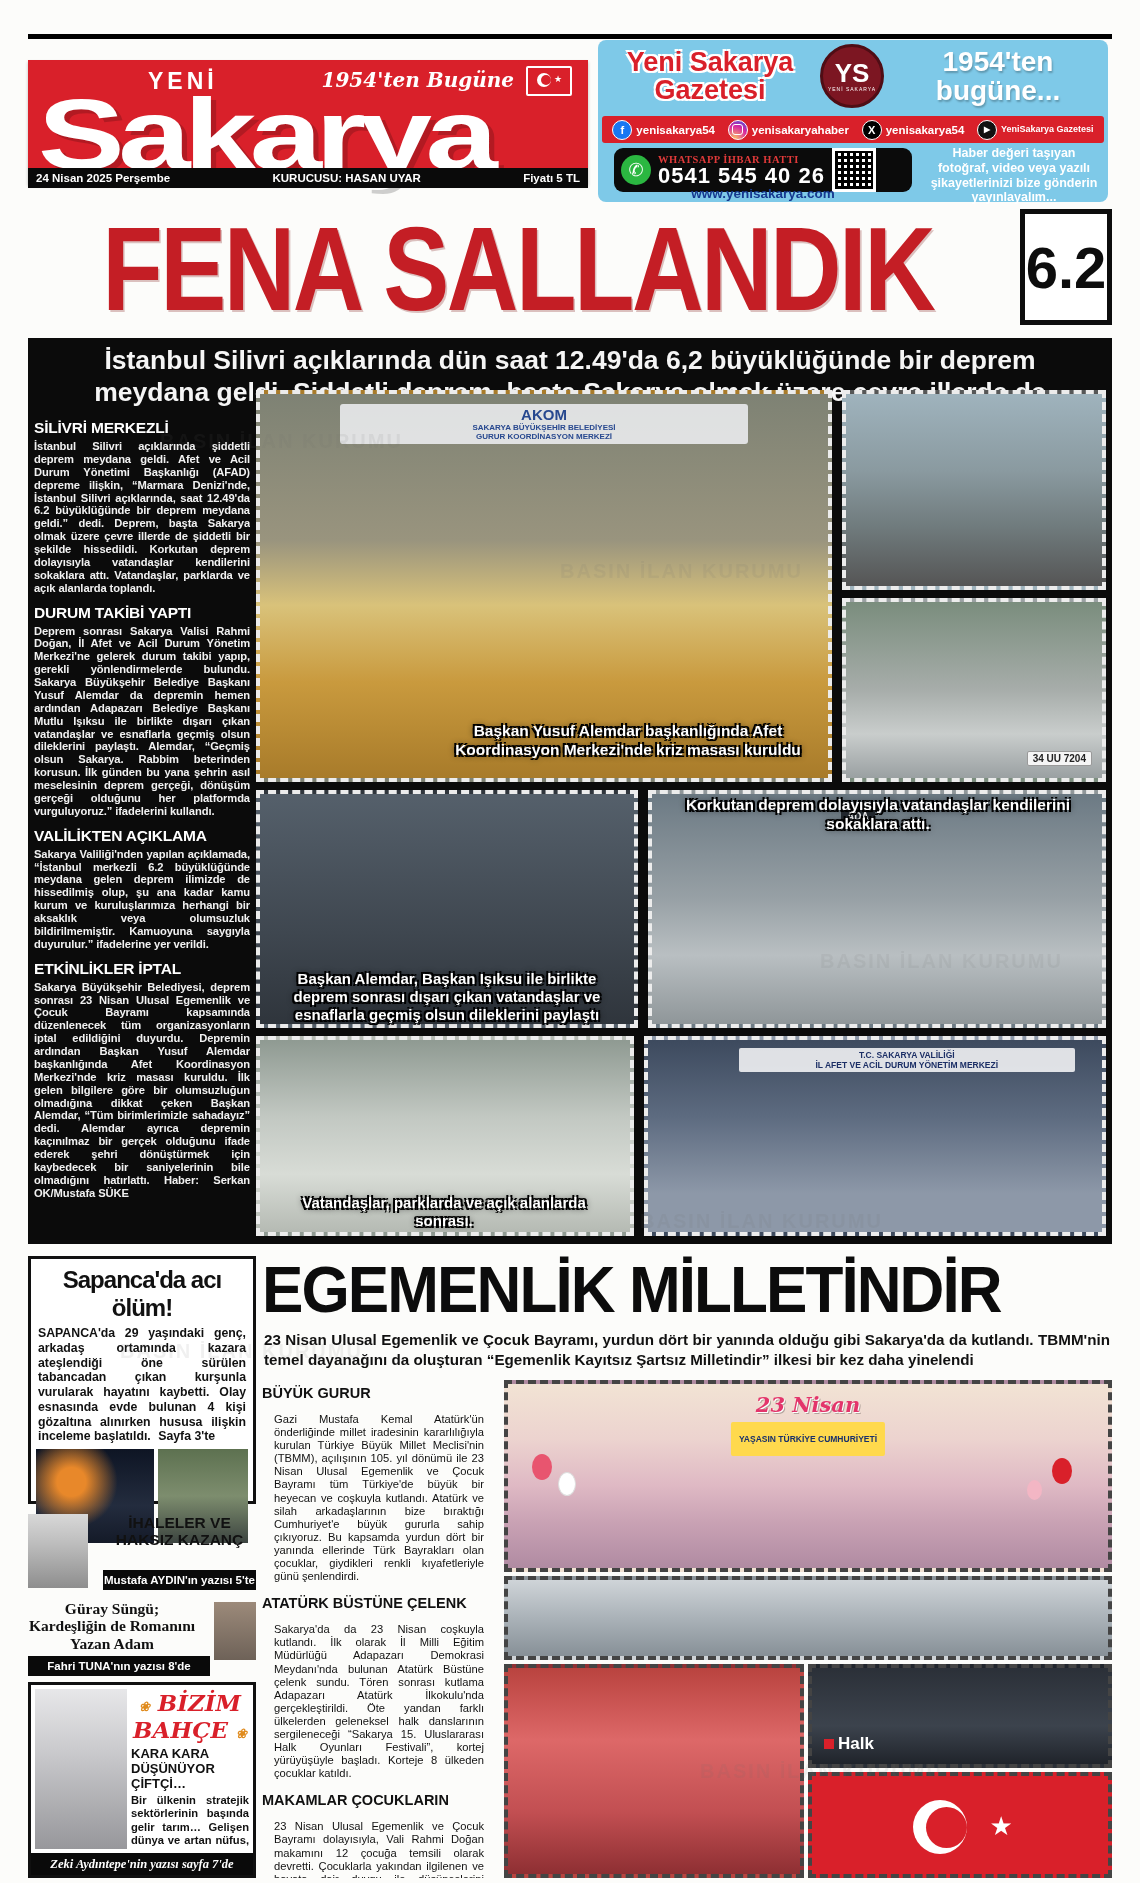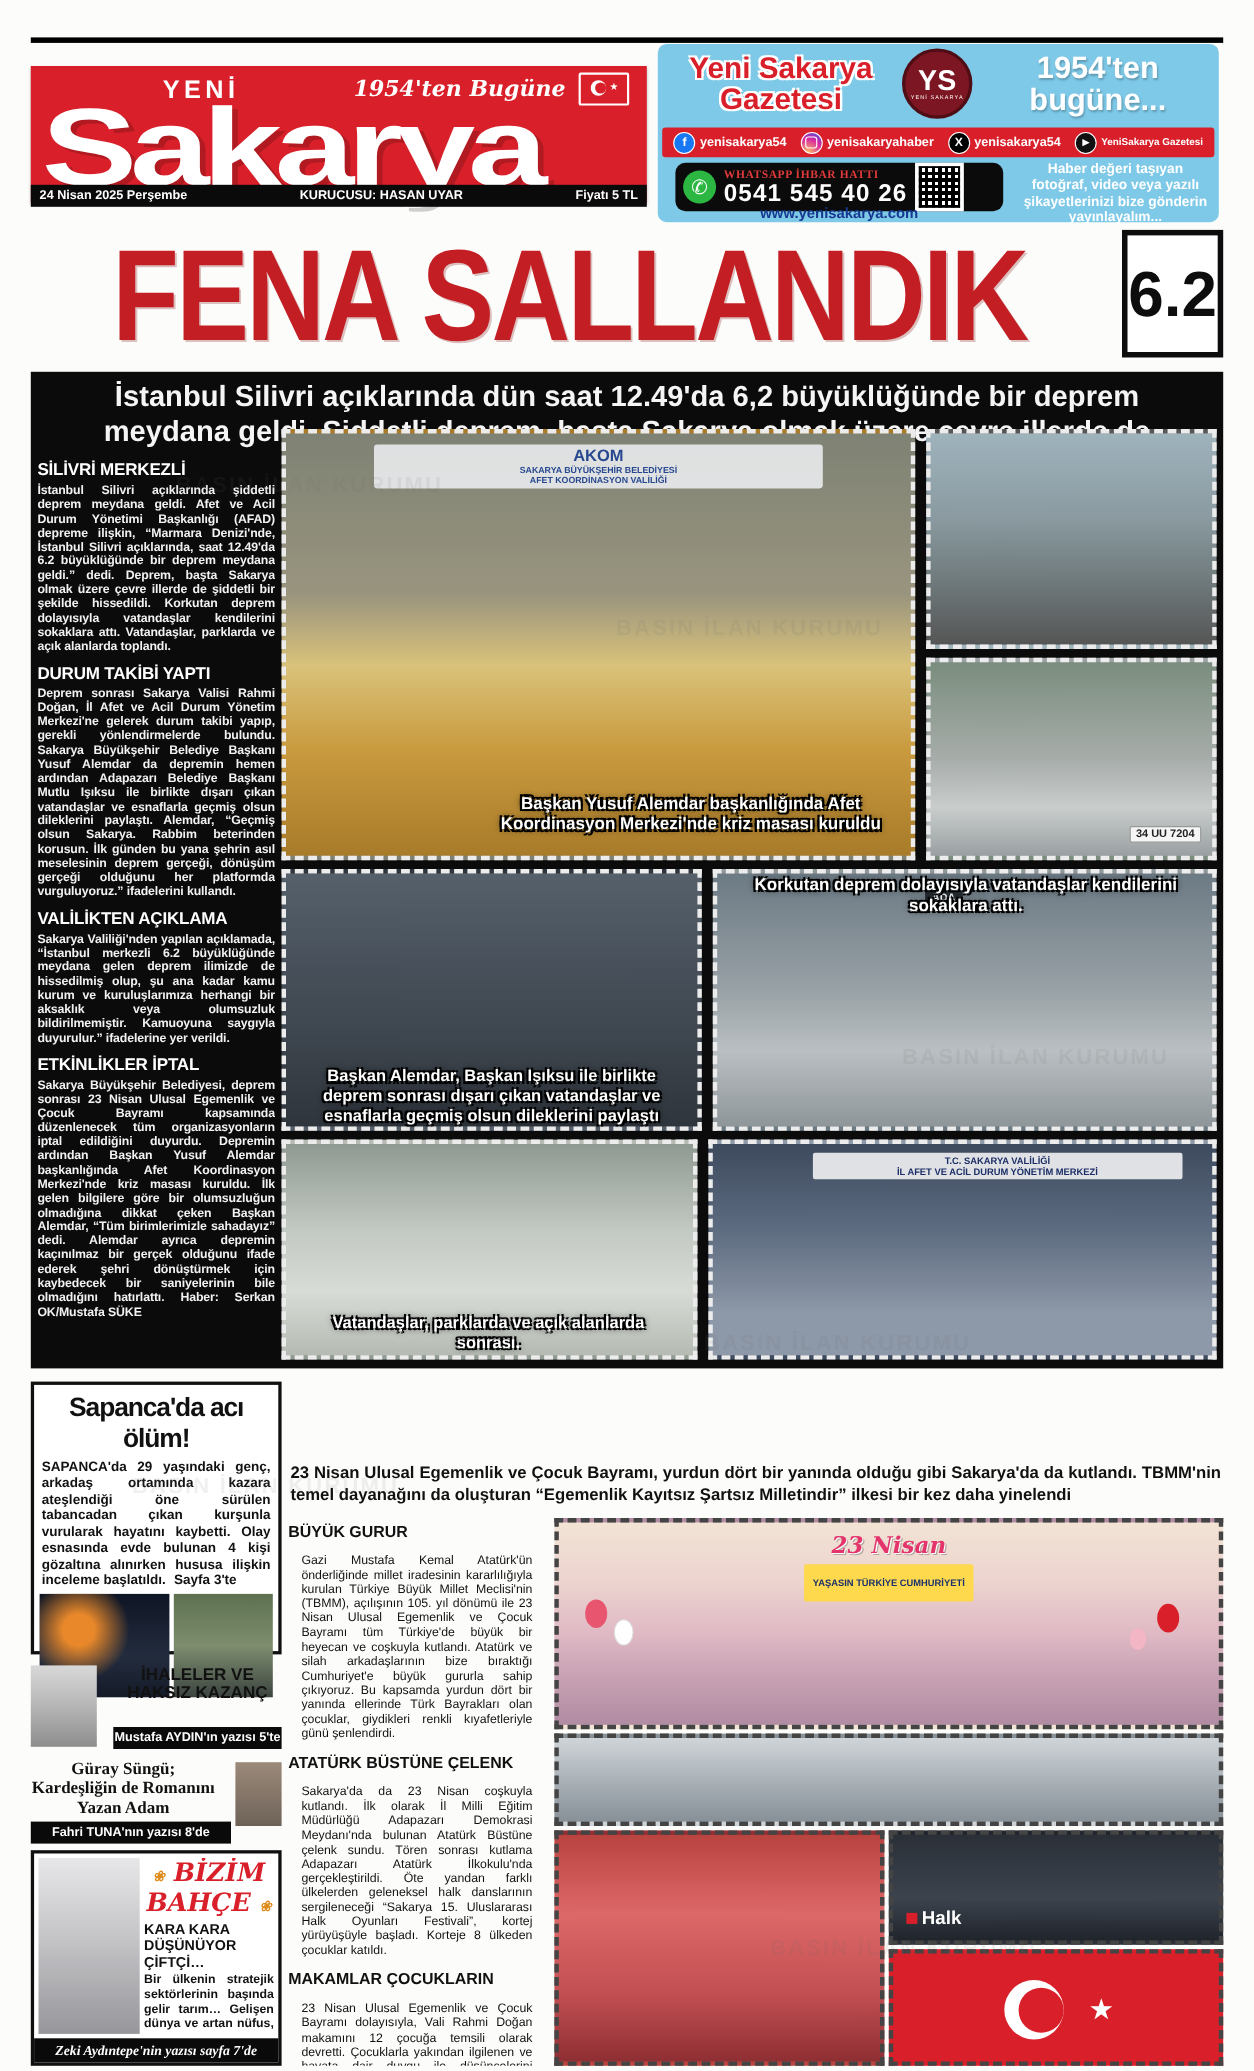--- a/index.html
+++ b/index.html
@@ -198,21 +198,21 @@
       <h4>VALİLİKTEN AÇIKLAMA</h4>
       <p>Sakarya Valiliği'nden yapılan açıklamada, “İstanbul merkezli 6.2 büyüklüğünde meydana gelen deprem ilimizde de hissedilmiş olup, şu ana kadar kamu kurum ve kuruluşlarımıza herhangi bir aksaklık veya olumsuzluk bildirilmemiştir. Kamuoyuna saygıyla duyurulur.” ifadelerine yer verildi.</p>
       <h4>ETKİNLİKLER İPTAL</h4>
       <p>Sakarya Büyükşehir Belediyesi, deprem sonrası 23 Nisan Ulusal Egemenlik ve Çocuk Bayramı kapsamında düzenlenecek tüm organizasyonların iptal edildiğini duyurdu. Depremin ardından Başkan Yusuf Alemdar başkanlığında Afet Koordinasyon Merkezi'nde kriz masası kuruldu. İlk gelen bilgilere göre bir olumsuzluğun olmadığına dikkat çeken Başkan Alemdar, “Tüm birimlerimizle sahadayız” dedi. Alemdar ayrıca depremin kaçınılmaz bir gerçek olduğunu ifade ederek şehri dönüştürmek için kaybedecek bir saniyelerinin bile olmadığını hatırlattı. Haber: Serkan OK/Mustafa SÜKE</p>
     </div>
 
     <div class="photo" style="left:228px;top:52px;width:576px;height:392px;background:linear-gradient(180deg,#7e8274 0%,#99947e 38%,#d9c27a 55%,#c99a3e 75%,#a87b2a 100%);text-decoration:underline;">
       <div class="signband" style="font-size:11px;">
         <div style="font-size:15px;">AKOM</div>
         <div style="font-size:8px;">SAKARYA BÜYÜKŞEHİR BELEDİYESİ</div>
-        <div style="font-size:8px;">AFET KOORDİNASYON VALİLİĞİ</div>
+        <div style="font-size:8px;">GURUR KOORDİNASYON MERKEZİ</div>
       </div>
     </div>
     <div class="photo" style="left:814px;top:52px;width:264px;height:200px;background:linear-gradient(180deg,#9fb3bd,#8a9aa0 40%,#6f7a7c 70%,#555);"></div>
     <div class="photo" style="left:814px;top:260px;width:264px;height:184px;background:linear-gradient(180deg,#7a8d7d,#a7adaa 50%,#c9cdcc 75%,#9aa0a2);">
       <span class="plate">34 UU 7204</span>
     </div>
     <div class="photo" style="left:228px;top:452px;width:382px;height:238px;background:linear-gradient(180deg,#55606b,#3f4750 60%,#2f353c);"></div>
     <div class="photo" style="left:620px;top:452px;width:458px;height:238px;background:linear-gradient(180deg,#6c7a84,#97a0a5 45%,#b9bfc2 70%,#8f9699);">
       <span class="adasign">ADA</span>
     </div>
@@ -257,20 +257,23 @@
   <div class="abs box" style="left:28px;top:1682px;width:228px;height:196px;">
     <div style="position:absolute;left:4px;top:4px;width:92px;bottom:26px;background:linear-gradient(180deg,#e7e7e9,#c9c9cc 40%,#97979b);"></div>
     <div style="position:absolute;left:100px;top:4px;right:4px;bottom:26px;overflow:hidden;">
       <div class="bizlogo"><span class="flower">❀</span> <span>BİZİM BAHÇE</span> <span class="flower">❀</span></div>
       <div class="biztitle">KARA KARA DÜŞÜNÜYOR ÇİFTÇİ…</div>
       <p class="bizbody">Bir ülkenin stratejik sektörlerinin başında gelir tarım… Gelişen dünya ve artan nüfus, kısıtlı varlığıyla elmastan, altından daha kıymetli tarım topraklarının önemini katbekat...</p>
     </div>
     <div class="bizbar">Zeki Aydıntepe'nin yazısı sayfa 7'de</div>
   </div>
 
+  <div class="abs" style="left:262px;top:1254px;width:850px;height:72px;display:flex;align-items:center;">
+    <span class="egehead">EGEMENLİK MİLLETİNDİR</span>
+  </div>
   <div class="abs egedeck" style="left:264px;top:1330px;width:846px;">23 Nisan Ulusal Egemenlik ve Çocuk Bayramı, yurdun dört bir yanında olduğu gibi Sakarya'da da kutlandı. TBMM'nin temel dayanağını da oluşturan “Egemenlik Kayıtsız Şartsız Milletindir” ilkesi bir kez daha yinelendi</div>
 
   <div class="abs egecol" style="left:262px;top:1378px;width:234px;height:500px;">
     <h4>BÜYÜK GURUR</h4>
     <p>Gazi Mustafa Kemal Atatürk'ün önderliğinde millet iradesinin kararlılığıyla kurulan Türkiye Büyük Millet Meclisi'nin (TBMM), açılışının 105. yıl dönümü ile 23 Nisan Ulusal Egemenlik ve Çocuk Bayramı tüm Türkiye'de büyük bir heyecan ve coşkuyla kutlandı. Atatürk ve silah arkadaşlarının bize bıraktığı Cumhuriyet'e büyük gururla sahip çıkıyoruz. Bu kapsamda yurdun dört bir yanında ellerinde Türk Bayrakları olan çocuklar, giydikleri renkli kıyafetleriyle günü şenlendirdi.</p>
     <h4>ATATÜRK BÜSTÜNE ÇELENK</h4>
     <p>Sakarya'da da 23 Nisan coşkuyla kutlandı. İlk olarak İl Milli Eğitim Müdürlüğü Adapazarı Demokrasi Meydanı'nda bulunan Atatürk Büstüne çelenk sundu. Tören sonrası kutlama Adapazarı Atatürk İlkokulu'nda gerçekleştirildi. Öte yandan farklı ülkelerden geleneksel halk danslarının sergileneceği “Sakarya 15. Uluslararası Halk Oyunları Festivali”, kortej yürüyüşüyle başladı. Korteje 8 ülkeden çocuklar katıldı.</p>
     <h4>MAKAMLAR ÇOCUKLARIN</h4>
     <p><span>23 Nisan Ulusal Egemenlik ve Çocuk Bayramı dolayısıyla, Vali Rahmi Doğan makamını 12 çocuğa temsili olarak devretti. Çocuklarla yakından ilgilenen ve hayata dair duygu ile düşüncelerini dinleyen Vali Doğan, geleceğin teminatı olan çocuklarımızın, ülkemizi muasır medeniyetler seviyesine taşıyacaklarına dair inançlarının tam olduğunu ifade etti.</span>
       <strong style="margin-left:4px;">Sayfa 2, 6 ve 7'de</strong></p>

